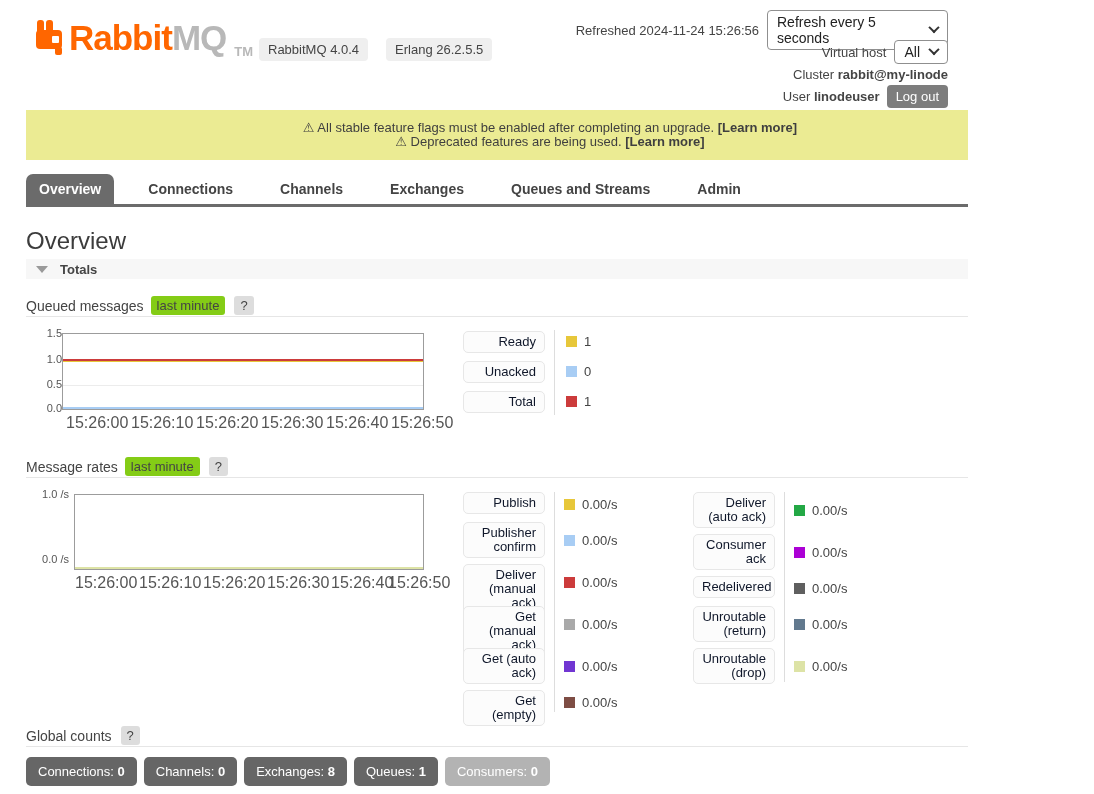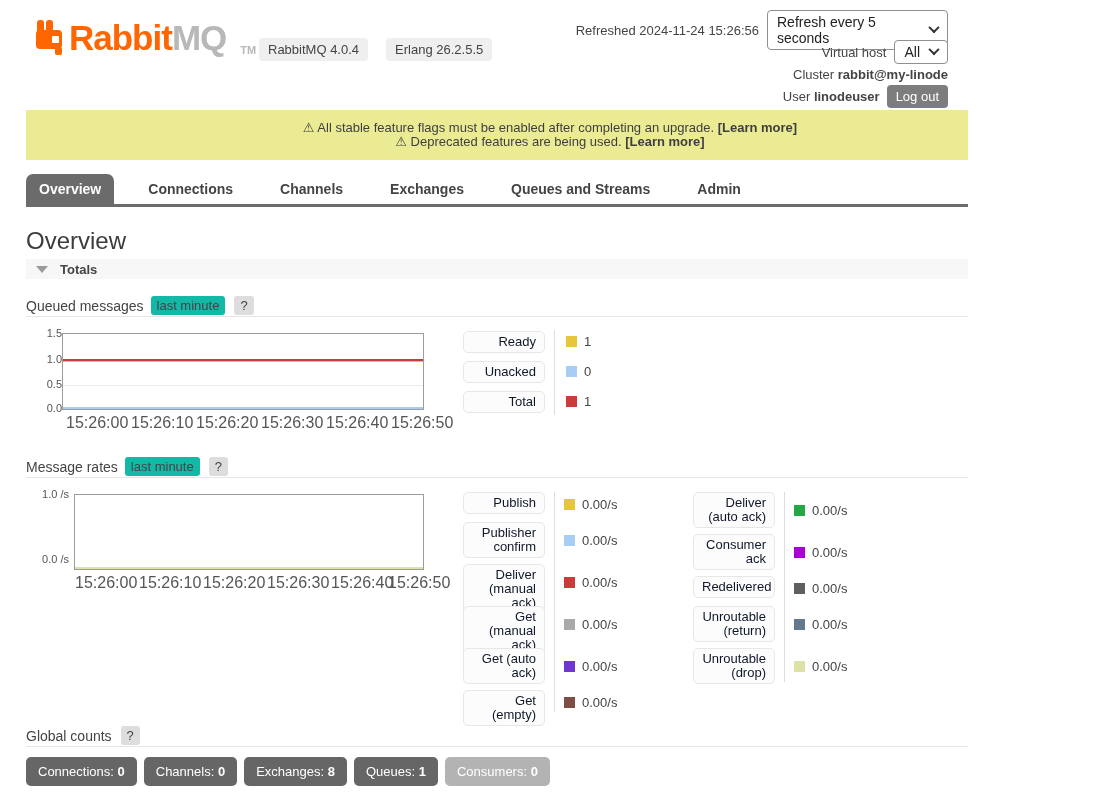--- a/index.html
+++ b/index.html
@@ -11,21 +11,21 @@
   
   .logo { position:absolute; left:36px; top:18px; display:flex; align-items:flex-start; }
   .rabbit-icon { position:relative; width:30px; height:38px; margin-right:3px; margin-top:2px; }
   .rabbit-icon .ear1 { position:absolute; left:1px; top:0; width:7px; height:16px; background:#ff6600; border-radius:3px; }
   .rabbit-icon .ear2 { position:absolute; left:10px; top:0; width:7px; height:13px; background:#ff6600; border-radius:3px; }
   .rabbit-icon .body { position:absolute; left:0; top:10px; width:26px; height:19px; background:#ff6600; border-radius:4px; }
   .rabbit-icon .notch { position:absolute; left:16px; top:16px; width:7px; height:7px; background:#fff; border-radius:1px; }
   .rabbit-icon .foot { position:absolute; left:19px; top:27px; width:7px; height:8px; background:#ff6600; border-radius:2px; }
   .brand-rabbit { font-size:35px; font-weight:700; color:#ff6600; letter-spacing:-1px; }
   .brand-mq { font-size:35px; font-weight:700; color:#b8b8b8; letter-spacing:-1px; }
-  .brand-tm { font-size:11px; color:#b8b8b8; margin-top:26px; margin-left:14px; font-weight:700; }
+  .brand-tm { font-size:13px; color:#b8b8b8; margin-top:26px; margin-left:8px; font-weight:700; }
   .ver-badges { position:absolute; left:259px; top:38px; display:flex; gap:18px; }
   .ver-badge { background:#efefef; border-radius:4px; padding:4px 9px; font-size:13px; color:#444; }
 
   .hdr-row { position:absolute; right:20px; display:flex; align-items:center; justify-content:flex-end; font-size:13px; color:#444; }
   .hdr-row .lbl { margin-right:8px; }
   .fake-select { background:#fff; border:1px solid #8f8f8f; border-radius:4px; padding:3px 9px;
     font-size:14px; color:#222; display:flex; align-items:center; cursor:pointer; }
   .fake-select .chev { width:8px; height:8px; border-right:2px solid #333; border-bottom:2px solid #333;
     transform:rotate(45deg) translate(-1px,-1px); margin-left:10px; margin-bottom:3px; }
   .bold { font-weight:700; }
@@ -47,21 +47,21 @@
   
   .h1 { position:absolute; left:26px; top:227px; font-size:24px; font-weight:400; color:#3c3c3c; }
   .totals-bar { position:absolute; left:26px; top:259px; width:1048px; height:20px; background:#f7f7f7;
     display:flex; align-items:center; padding-left:10px; cursor:pointer; }
   .tri-down { width:0; height:0; border-left:6px solid transparent; border-right:6px solid transparent;
     border-top:7px solid #9a9a9a; margin-right:12px; }
   .totals-bar .t { font-size:13px; font-weight:700; color:#444; }
 
   
   .sect-head { position:absolute; left:26px; display:flex; align-items:center; font-size:14px; color:#444; }
-  .mini-badge { background:#14b8a6; border-radius:3px; padding:2px 6px; font-size:13px; color:#444; margin-left:7px; cursor:default; }
+  .mini-badge { background:#84cc16; border-radius:3px; padding:2px 6px; font-size:13px; color:#444; margin-left:7px; cursor:default; }
   .help-badge { background:#ddd; border-radius:3px; padding:2px 6px; font-size:13px; color:#444; margin-left:9px; cursor:pointer; }
   .sect-rule { position:absolute; left:26px; width:1048px; border-bottom:1px solid #e6e6e6; }
 
   
   .chart-zone { position:absolute; left:26px; width:1048px;margin-left:18px; }
   .ylab { position:absolute; font-size:11px; color:#555; text-align:right; width:30px; }
   .xlab { position:absolute; font-size:16px; color:#555; text-align:center; width:60px; }
   .plot { position:absolute; background:#fff; border:1px solid #9c9c9c; }
   .gridline { position:absolute; left:0; width:100%; height:1px; background:#ececec; }
   .series-line { position:absolute; left:0; width:100%; }

